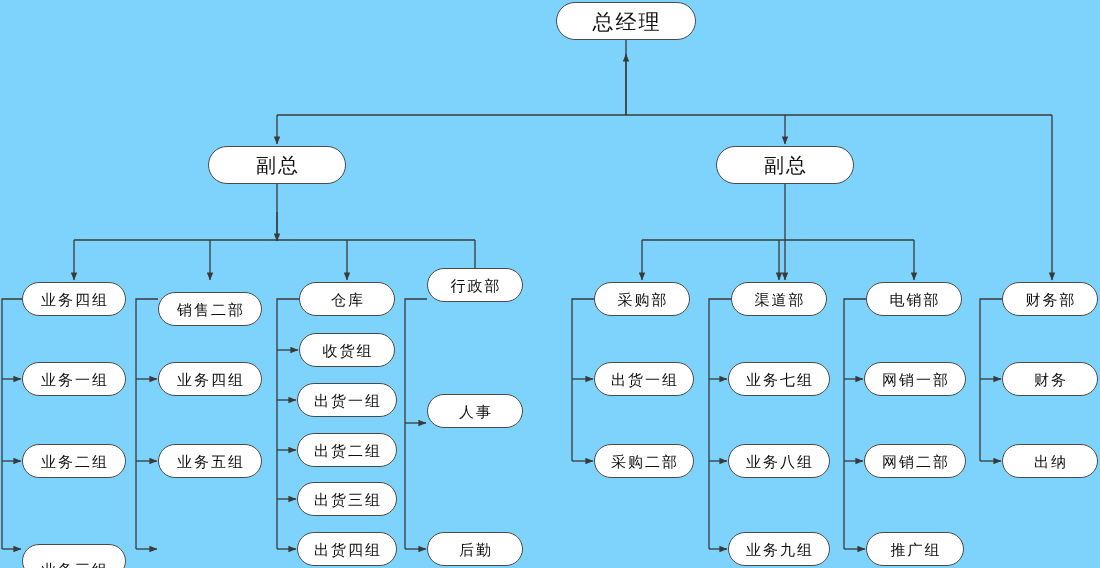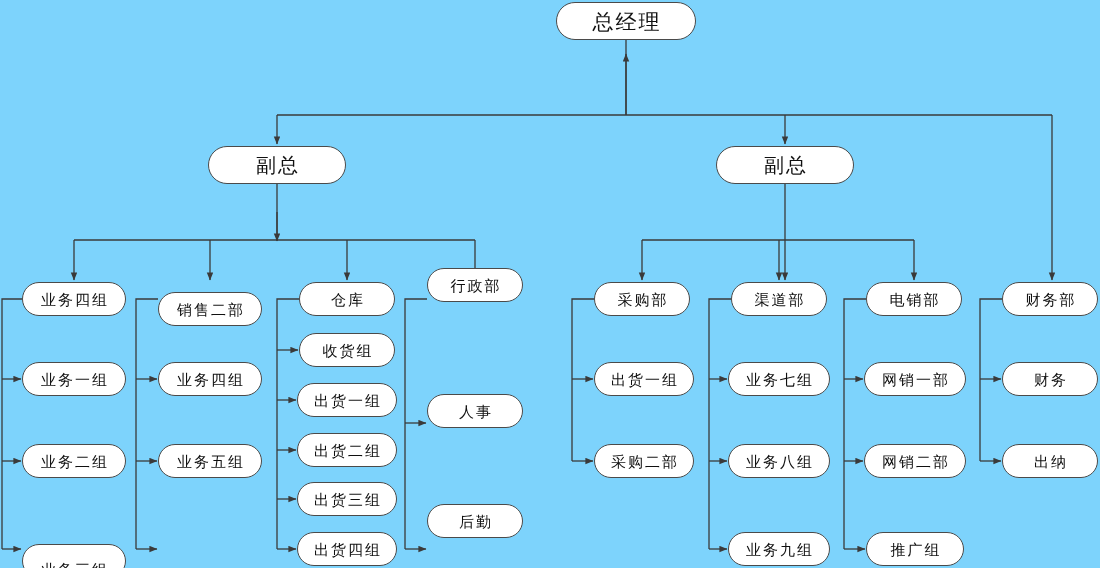--- a/index.html
+++ b/index.html
@@ -182,21 +182,21 @@
       </div>
       <div class="node sub" style="left: 297px; top: 482px; width: 100px; height: 34px;">
         <span>出货三组</span>
       </div>
       <div class="node sub" style="left: 297px; top: 532px; width: 100px; height: 34px;">
         <span>出货四组</span>
       </div>
       <div class="node sub" style="left: 427px; top: 394px; width: 96px; height: 34px; text-align: right;">
         <span>人事</span>
       </div>
-      <div class="node sub" style="left: 427px; top: 504px; width: 96px; height: 34px;">
+      <div class="node sub" style="left: 427px; top: 532px; width: 96px; height: 34px;">
         <span>后勤</span>
       </div>
       <div class="node sub" style="left: 594px; top: 362px; width: 100px; height: 34px;">
         <span>出货一组</span>
       </div>
       <div class="node sub" style="left: 594px; top: 444px; width: 100px; height: 34px;">
         <span>采购二部</span>
       </div>
       <div class="node sub" style="left: 728px; top: 362px; width: 102px; height: 34px;">
         <span>业务七组</span>

